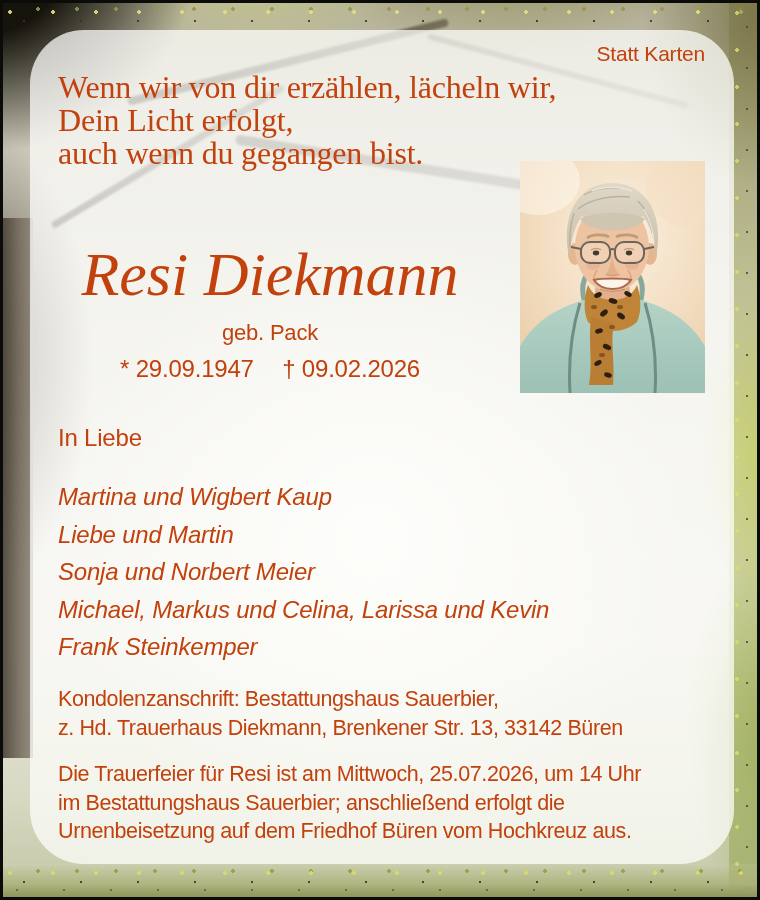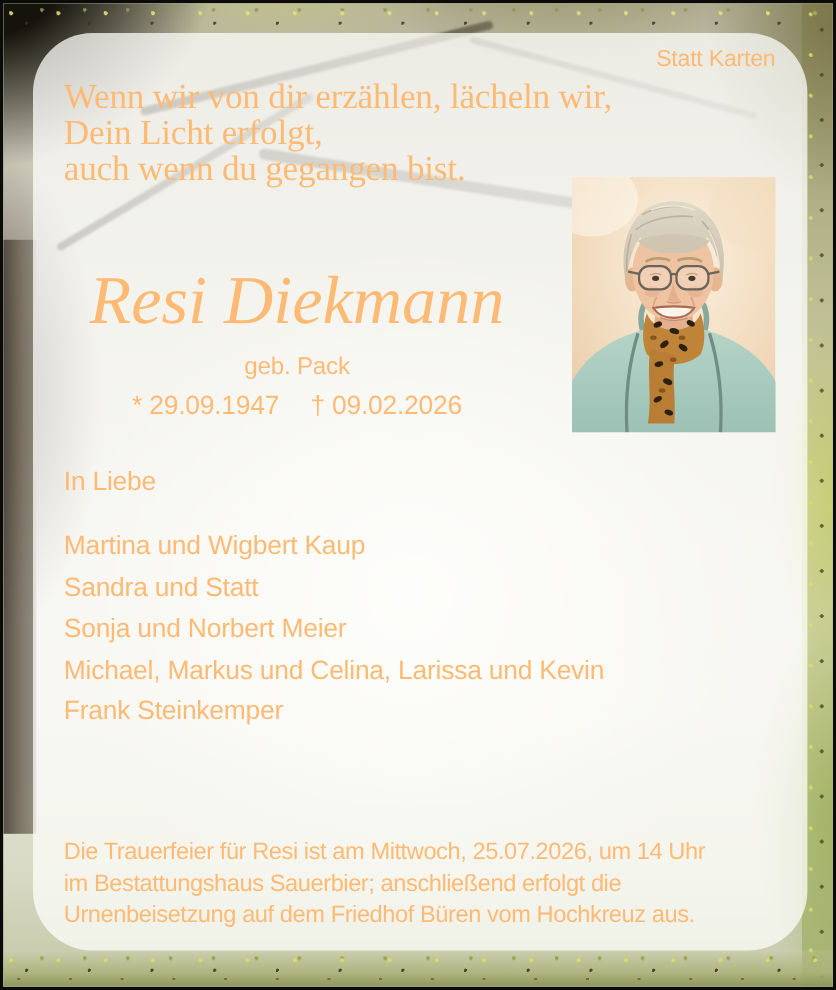--- a/index.html
+++ b/index.html
@@ -3,21 +3,21 @@
 <meta charset="utf-8">
 <title>Traueranzeige</title>
 <style>
   html,body { margin:0; padding:0; background:#ffffff; }
   * { box-sizing:border-box; }
 
   .card {
     position:relative; width:760px; height:900px;
     background:#0b0b09; overflow:hidden;
     font-family:"Liberation Sans", sans-serif;
-    color:#fdba74;
+    color:#c2410c;
   }
 
   
   .bg { position:absolute; left:3px; top:3px; right:3px; bottom:3px; overflow:hidden; background:#d6d4c8; }
   .bg-base { position:absolute; inset:0;
     background:
       radial-gradient(ellipse 300px 270px at -3% -5%, rgba(16,13,7,0.96) 28%, rgba(16,13,7,0) 72%),
       radial-gradient(ellipse 150px 320px at -2% 40%, rgba(86,78,66,0.85) 18%, rgba(86,78,66,0) 70%),
       radial-gradient(ellipse 230px 120px at 34% -3%, rgba(198,200,142,0.9), rgba(198,200,142,0) 70%),
       radial-gradient(ellipse 270px 140px at 67% -5%, rgba(148,146,94,0.85), rgba(148,146,94,0) 70%),
@@ -73,21 +73,21 @@
 
   .name-block { left:58px; top:238px; width:424px; text-align:center; }
   .deceased-name { font-family:"Liberation Serif", serif; font-style:italic;
     font-size:62px; line-height:72px; white-space:nowrap; }
   .birth-name { font-size:22px; line-height:26px; margin-top:10px; letter-spacing:-0.2px; }
   .dates { font-size:24px; line-height:28px; margin-top:9px; letter-spacing:-0.2px; }
   .death-date { margin-left:22px; }
 
   .salutation { left:58px; top:424px; font-size:24px; letter-spacing:-0.2px; }
 
-  .mourners { left:58px; top:478px; font-size:24px; line-height:37.5px; letter-spacing:-0.2px; }
+  .mourners { left:58px; top:478px; font-size:24px; line-height:37.5px; letter-spacing:-0.2px;font-style:italic; }
 
   .condolence { left:58px; top:685px; font-size:21.5px; line-height:28.5px; letter-spacing:-0.4px; }
 
   .funeral { left:58px; top:760px; font-size:21.5px; line-height:28.5px; letter-spacing:-0.4px; }
 </style>
 </head>
 <body>
 
 <div class="card">
 
@@ -214,26 +214,30 @@
       <div class="dates">
         <span class="birth-date">* 29.09.1947</span>
         <span class="death-date">† 09.02.2026</span>
       </div>
     </div>
 
     <div class="salutation">In Liebe</div>
 
     <div class="mourners">
       <div>Martina und Wigbert Kaup</div>
-      <div>Sandra und Statt</div>
+      <div>Liebe und Martin</div>
       <div>Sonja und Norbert Meier</div>
       <div>Michael, Markus und Celina, Larissa und Kevin</div>
       <div>Frank Steinkemper</div>
     </div>
 
+    <div class="condolence">
+      <div>Kondolenzanschrift: Bestattungshaus Sauerbier,</div>
+      <div>z. Hd. Trauerhaus Diekmann, Brenkener Str. 13, 33142 Büren</div>
+    </div>
 
     <div class="funeral">
       <div>Die Trauerfeier für Resi ist am Mittwoch, 25.07.2026, um 14 Uhr</div>
       <div>im Bestattungshaus Sauerbier; anschließend erfolgt die</div>
       <div>Urnenbeisetzung auf dem Friedhof Büren vom Hochkreuz aus.</div>
     </div>
 
   </div>
 </div>
 

